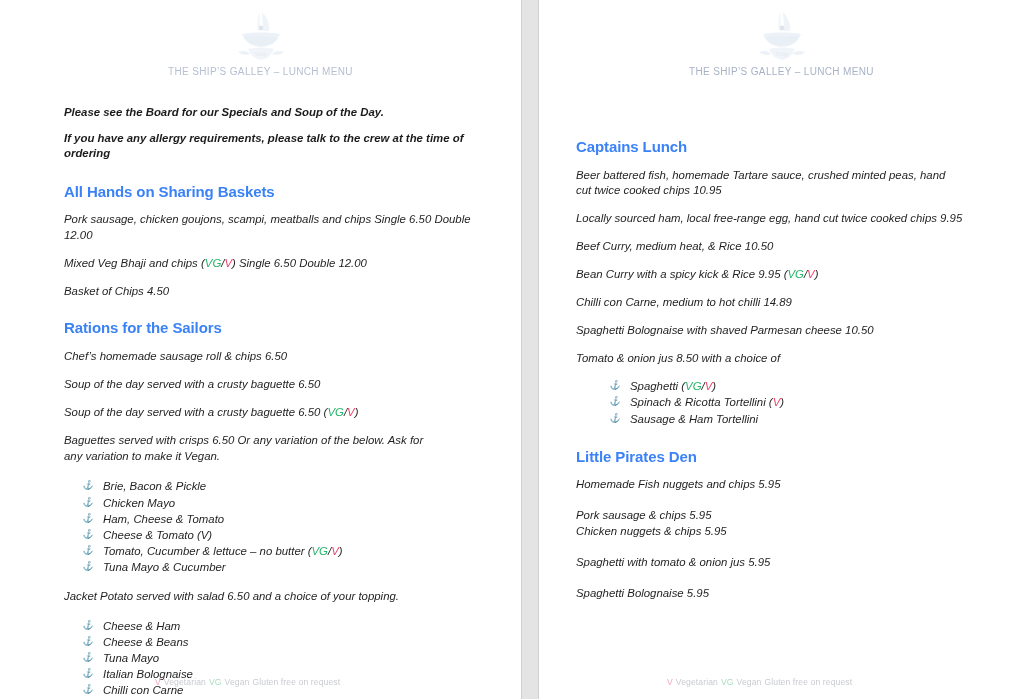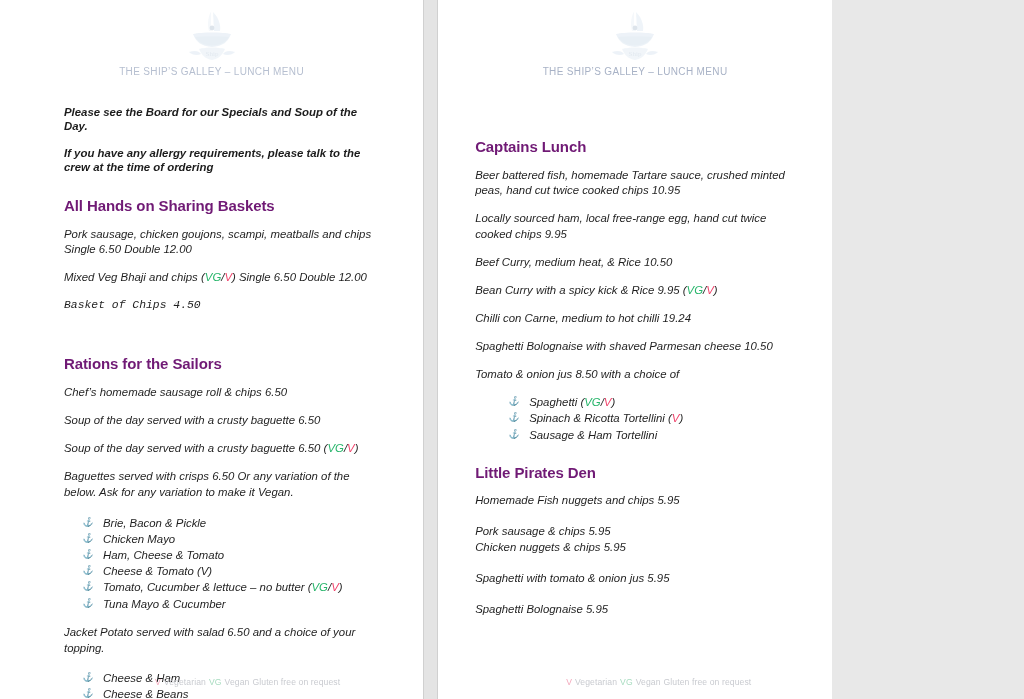--- a/index.html
+++ b/index.html
@@ -6,21 +6,21 @@
   html, body { margin: 0; padding: 0; }
   body {
     width: 1024px;
     height: 699px;
     background: #e8e8e8;
     font-family: "Liberation Sans", sans-serif;
     overflow: hidden;
   }
   .doc-viewport {
     position: relative;
-    width: 832px;
+    width: 1024px;
     height: 699px;
     display: flex;
     background: #e8e8e8;
   }
   .page {
     position: relative;
     background: #ffffff;
     height: 699px;
     overflow: hidden;
   }
@@ -52,21 +52,21 @@
     font-style: italic;
     font-weight: bold;
     color: #1c1c1c;
     margin: 0 0 12px 0;
     line-height: 1.25;
   }
   h2.section-head {
     font-size: 15px;
     font-weight: bold;
     font-style: normal;
-    color: #701a75;
+    color: #3b82f6;
     margin: 0 0 12px 0;
     letter-spacing: -0.1px;
     line-height: 1.1;
   }
   .menu-line {
     font-size: 11.4px;
     font-style: italic;
     color: #1f1f1f;
     margin: 0 0 12px 0;
     line-height: 1.4;
@@ -141,21 +141,21 @@
 
       <p class="notice">Please see the Board for our Specials and Soup of the Day.</p>
       <p class="notice" style="margin-bottom:24px;">If you have any allergy requirements, please talk to the crew at the time of ordering</p>
 
       <h2 class="section-head">All Hands on Sharing Baskets</h2>
 
       <p class="menu-line">Pork sausage, chicken goujons, scampi, meatballs and chips Single 6.50  Double 12.00</p>
 
       <p class="menu-line"><span>Mixed Veg Bhaji and chips (</span><span class="vg">VG</span><span>/</span><span class="vv">V</span><span>) Single 6.50  Double 12.00</span></p>
 
-      <p class="menu-line" style="margin-bottom:42px;font-family:Liberation Mono, monospace;">Basket of Chips 4.50</p>
+      <p class="menu-line" style="margin-bottom:20px;">Basket of Chips 4.50</p>
 
       <h2 class="section-head">Rations for the Sailors</h2>
 
       <p class="menu-line">Chef’s homemade sausage roll &amp; chips 6.50</p>
       <p class="menu-line">Soup of the day served with a crusty baguette 6.50</p>
 
       <p class="menu-line"><span>Soup of the day served with a crusty baguette 6.50 (</span><span class="vg">VG</span><span>/</span><span class="vv">V</span><span>)</span></p>
 
       <p class="menu-line" style="margin-bottom:14px; max-width:375px;">Baguettes served with crisps 6.50   Or any variation of the below.  Ask for any variation to make it Vegan.</p>
 
@@ -209,21 +209,21 @@
     <div class="content" style="padding:62px 40px 0 37px;">
 
       <h2 class="section-head">Captains Lunch</h2>
 
       <p class="menu-line" style="max-width:372px;">Beer battered fish, homemade Tartare sauce, crushed minted peas, hand cut twice cooked chips 10.95</p>
       <p class="menu-line">Locally sourced ham, local free-range egg, hand cut twice cooked chips 9.95</p>
       <p class="menu-line">Beef Curry, medium heat, &amp; Rice 10.50</p>
 
       <p class="menu-line"><span>Bean Curry with a spicy kick &amp; Rice 9.95 (</span><span class="vg">VG</span><span>/</span><span class="vv">V</span><span>)</span></p>
 
-      <p class="menu-line">Chilli con Carne, medium to hot chilli 19.24</p>
+      <p class="menu-line">Chilli con Carne, medium to hot chilli 14.89</p>
       <p class="menu-line">Spaghetti Bolognaise with shaved Parmesan cheese 10.50</p>
       <p class="menu-line" style="margin-bottom:11px;">Tomato &amp; onion jus  8.50 with a choice of</p>
 
       <ul class="anchor-list" style="padding-left:33px; margin-bottom:22px;">
         <li><span class="anchor-bullet">⚓</span><span>Spaghetti (</span><span class="vg">VG</span><span>/</span><span class="vv">V</span><span>)</span></li>
         <li><span class="anchor-bullet">⚓</span><span>Spinach &amp; Ricotta Tortellini (</span><span class="vv">V</span><span>)</span></li>
         <li><span class="anchor-bullet">⚓</span><span>Sausage &amp; Ham Tortellini</span></li>
       </ul>
 
       <h2 class="section-head" style="margin-bottom:12px;">Little Pirates Den</h2>

